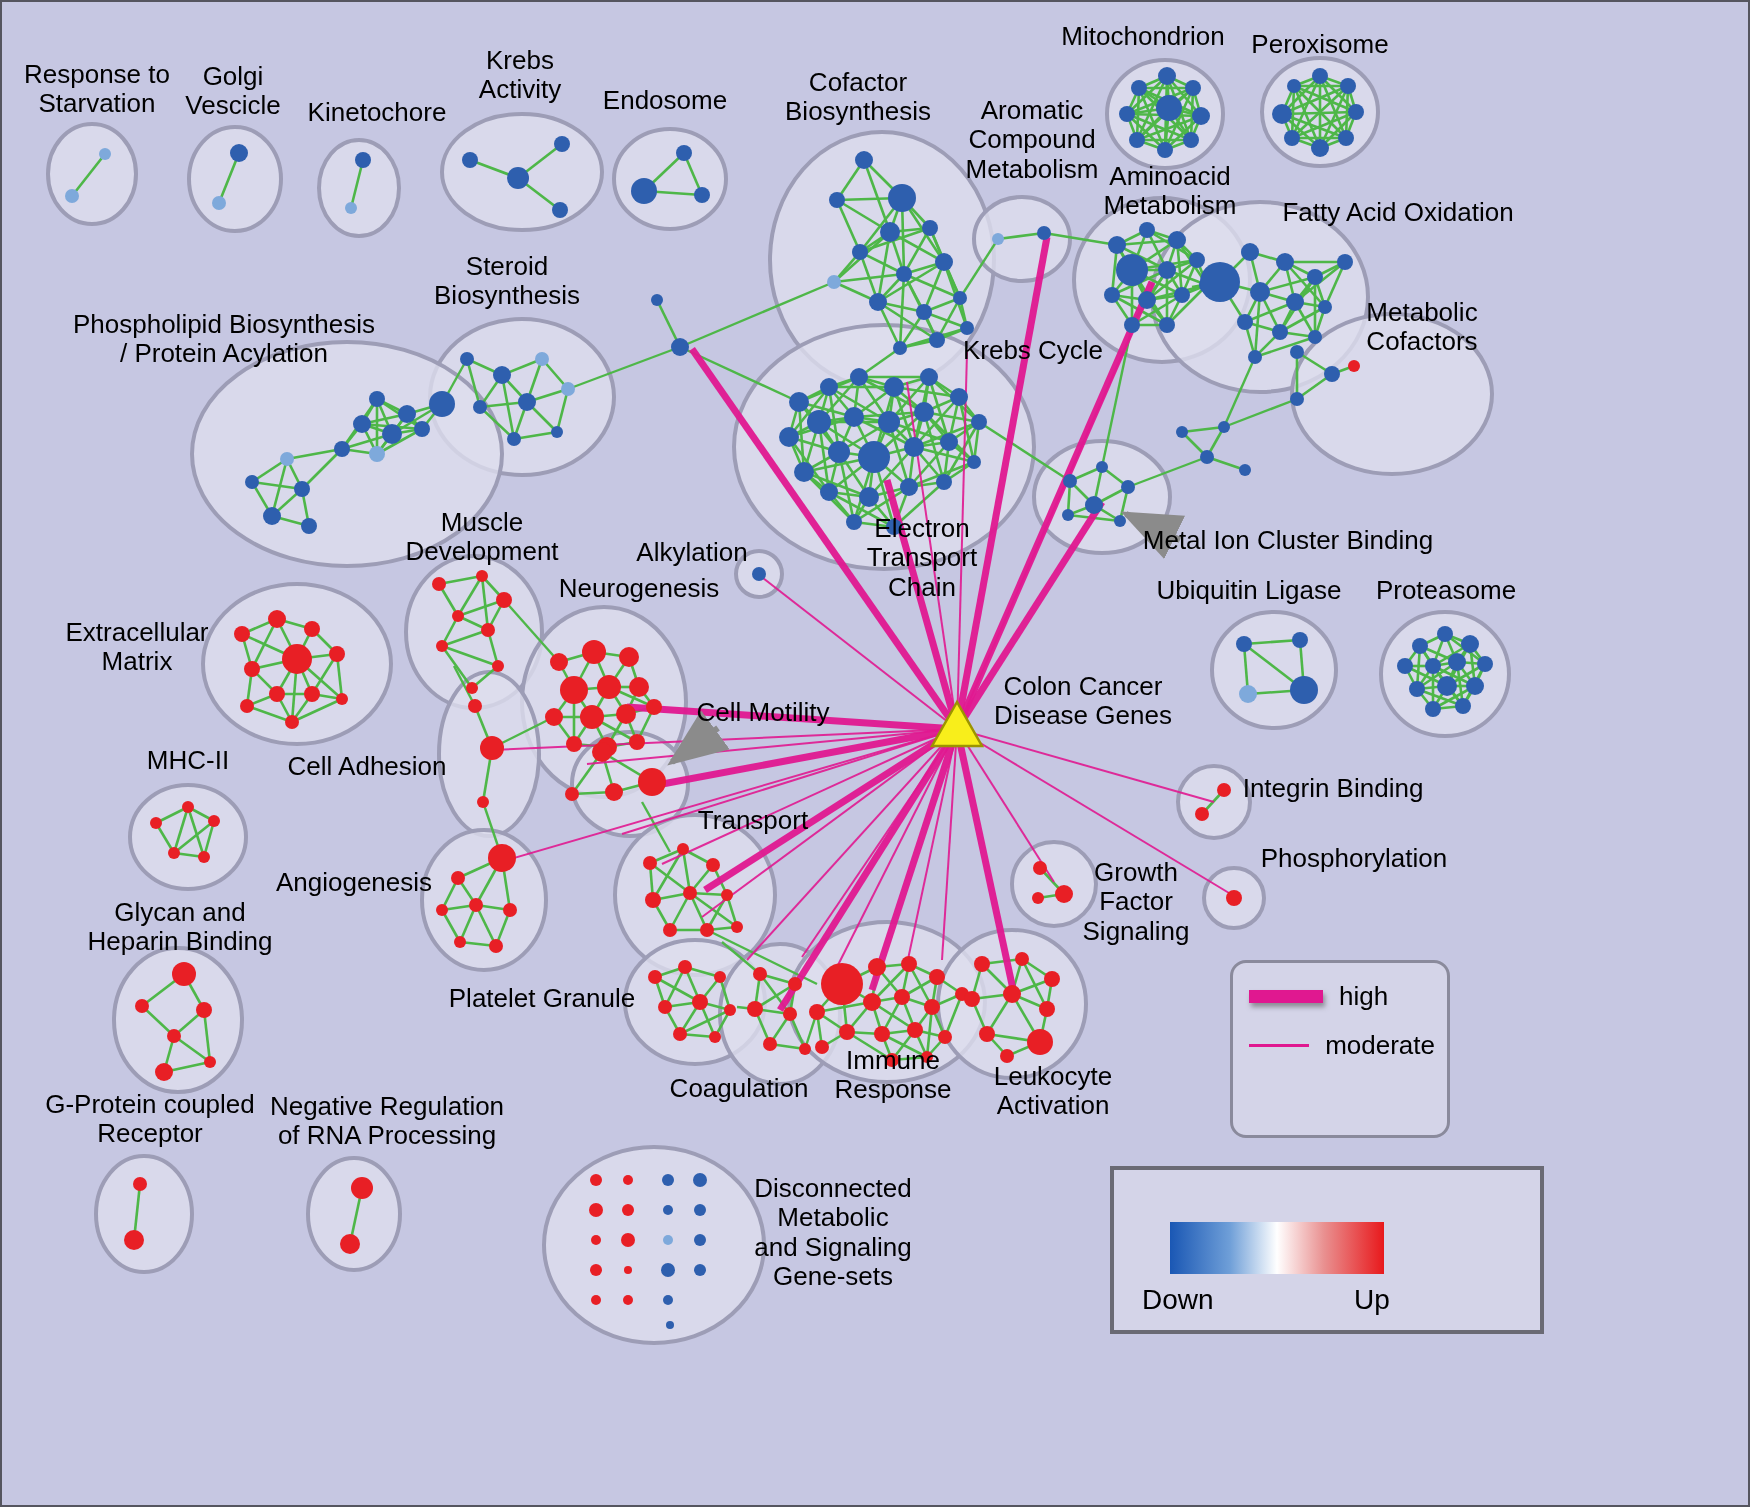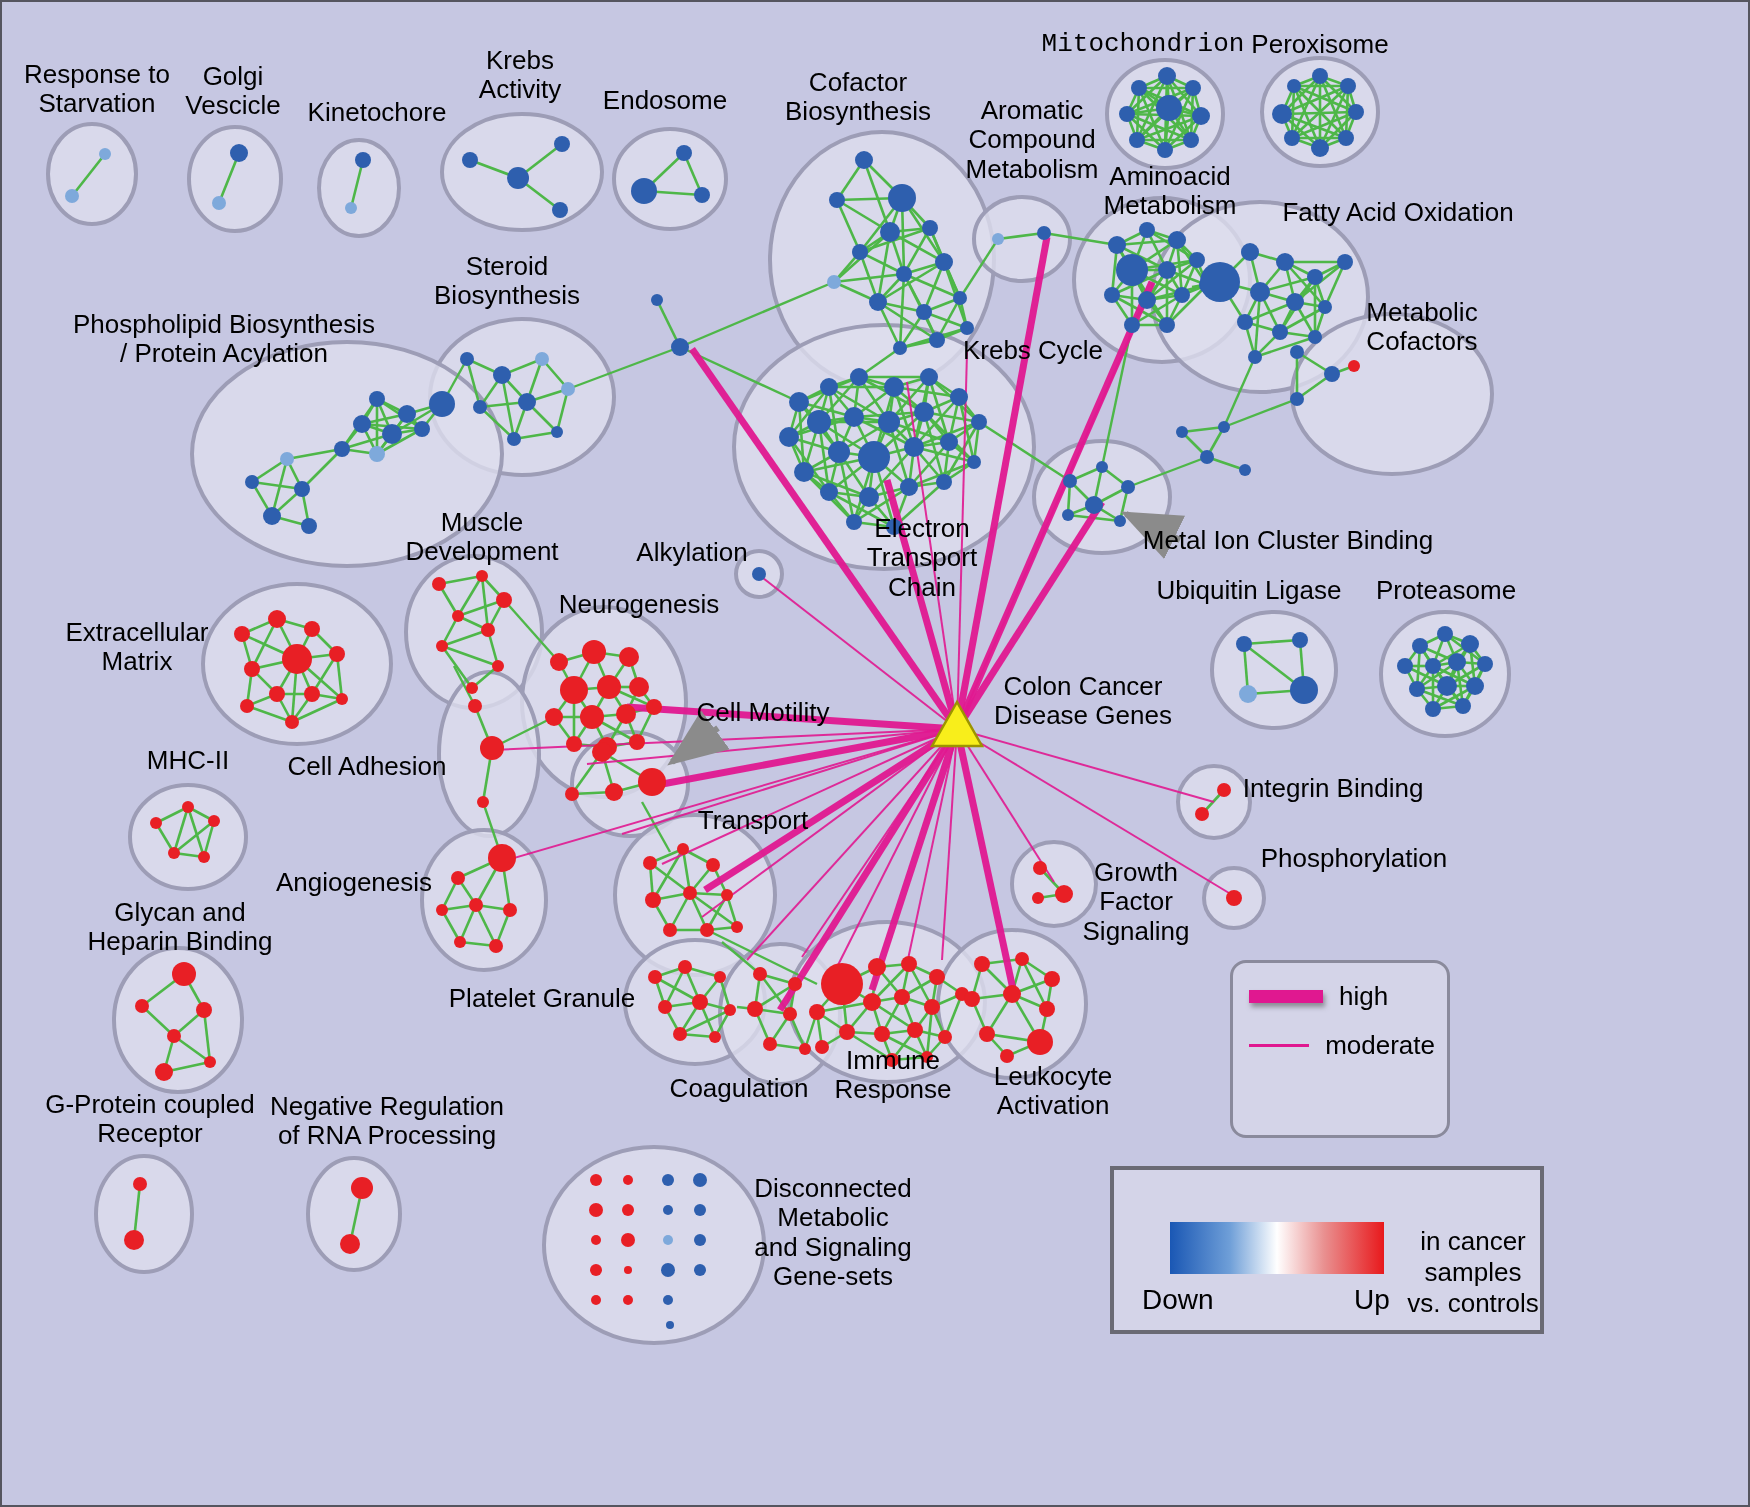--- a/index.html
+++ b/index.html
@@ -1057,42 +1057,42 @@
 Vescicle</div>
       <div class="lbl" style="left: 375px; top: 96px;">Kinetochore</div>
       <div class="lbl" style="left: 518px; top: 44px;">Krebs
 Activity</div>
       <div class="lbl" style="left: 663px; top: 84px;">Endosome</div>
       <div class="lbl" style="left: 856px; top: 66px;">Cofactor
 Biosynthesis</div>
       <div class="lbl" style="left: 1030px; top: 94px;">Aromatic
 Compound
 Metabolism</div>
-      <div class="lbl" style="left: 1141px; top: 28px; font-family: Liberation Mono, monospace;">Mitochondrion</div>
+      <div class="lbl" style="left: 1141px; top: 20px;">Mitochondrion</div>
       <div class="lbl" style="left: 1318px; top: 28px;">Peroxisome</div>
       <div class="lbl" style="left: 1168px; top: 160px;">Aminoacid
 Metabolism</div>
       <div class="lbl" style="left: 1396px; top: 196px;">Fatty Acid Oxidation</div>
       <div class="lbl" style="left: 1420px; top: 296px;">Metabolic
 Cofactors</div>
       <div class="lbl" style="left: 505px; top: 250px;">Steroid
 Biosynthesis</div>
       <div class="lbl" style="left: 222px; top: 308px;">Phospholipid Biosynthesis
 / Protein Acylation</div>
       <div class="lbl" style="left: 1031px; top: 334px;">Krebs Cycle</div>
       <div class="lbl" style="left: 920px; top: 512px;">Electron
 Transport
 Chain</div>
       <div class="lbl" style="left: 1286px; top: 524px;">Metal Ion Cluster Binding</div>
       <div class="lbl" style="left: 690px; top: 536px;">Alkylation</div>
       <div class="lbl" style="left: 1247px; top: 574px;">Ubiquitin Ligase</div>
       <div class="lbl" style="left: 1444px; top: 574px;">Proteasome</div>
       <div class="lbl" style="left: 480px; top: 506px;">Muscle
 Development</div>
-      <div class="lbl" style="left: 637px; top: 588px;">Neurogenesis</div>
+      <div class="lbl" style="left: 637px; top: 572px;">Neurogenesis</div>
       <div class="lbl" style="left: 761px; top: 696px;">Cell Motility</div>
       <div class="lbl" style="left: 135px; top: 616px;">Extracellular
 Matrix</div>
       <div class="lbl" style="left: 365px; top: 750px;">Cell Adhesion</div>
       <div class="lbl" style="left: 186px; top: 744px; text-align: center;">MHC-II</div>
       <div class="lbl" style="left: 352px; top: 866px;">Angiogenesis</div>
       <div class="lbl" style="left: 178px; top: 896px;">Glycan and
 Heparin Binding</div>
       <div class="lbl" style="left: 751px; top: 804px;">Transport</div>
       <div class="lbl" style="left: 540px; top: 982px;">Platelet Granule</div>
@@ -1126,17 +1126,14 @@
     <div class="lo-row">
       <span class="mod-bar"></span>
       <span class="txt">moderate</span>
     </div>
   </div>
 
   <div class="legend-enriched">
     <div class="grad-bar"></div>
     <div class="le-down">Down</div>
     <div class="le-up">Up</div>
-    <div class="le-note">in cancer
-samples
-vs. controls</div>
   </div>
 </div>
 
 </body></html>

